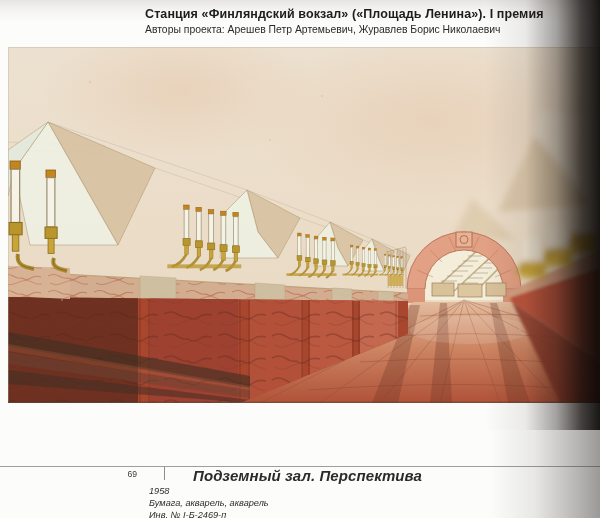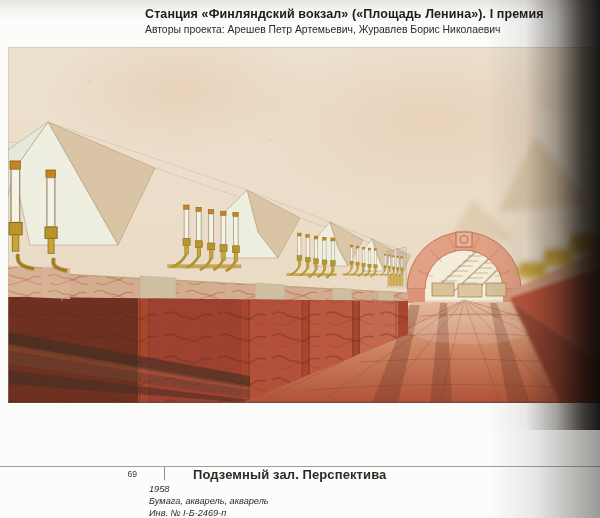--- a/index.html
+++ b/index.html
@@ -41,21 +41,21 @@
   }
   .cap-head{display:flex;align-items:flex-start;gap:22px;}
   .cap-num{
     width:33px;text-align:right;font-size:8.6px;font-style:normal;
     color:#3a3a38;padding-top:1.5px;
   }
   .cap-divider{
     width:1px;height:13px;background:#8b8f8d;margin:0 6px 0 5px;
   }
   .cap-title{
-    font-size:13px;font-weight:bold;letter-spacing:0.1px;
+    font-size:15px;font-weight:bold;font-style:italic;letter-spacing:0.1px;
   }
   .cap-lines{
     margin-left:45px;margin-top:2px;font-size:9.2px;font-style:italic;line-height:11.8px;
   }
   .gutter-shadow-main{
     position:absolute;right:0;top:0;width:115px;height:430px;z-index:10;pointer-events:none;
     background:linear-gradient(to right,
       rgba(22,15,10,0) 0%, rgba(22,15,10,0.08) 35%,
       rgba(20,14,10,0.38) 62%, rgba(14,10,8,0.78) 84%, rgba(8,6,5,0.93) 100%);
   }

